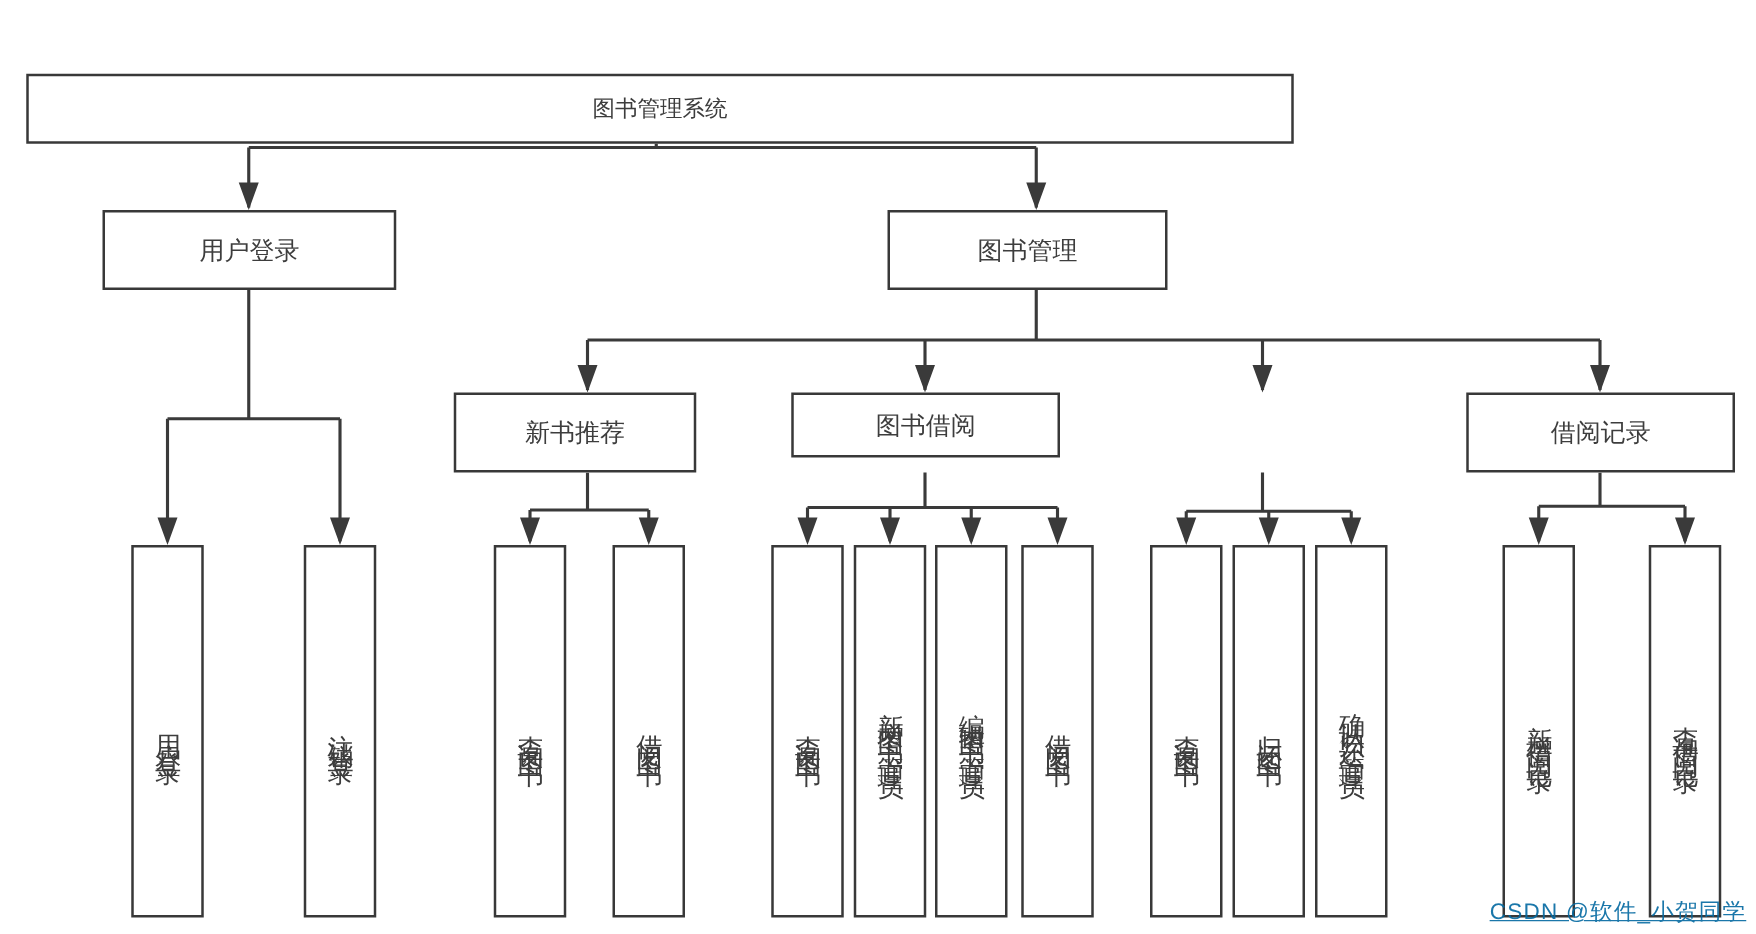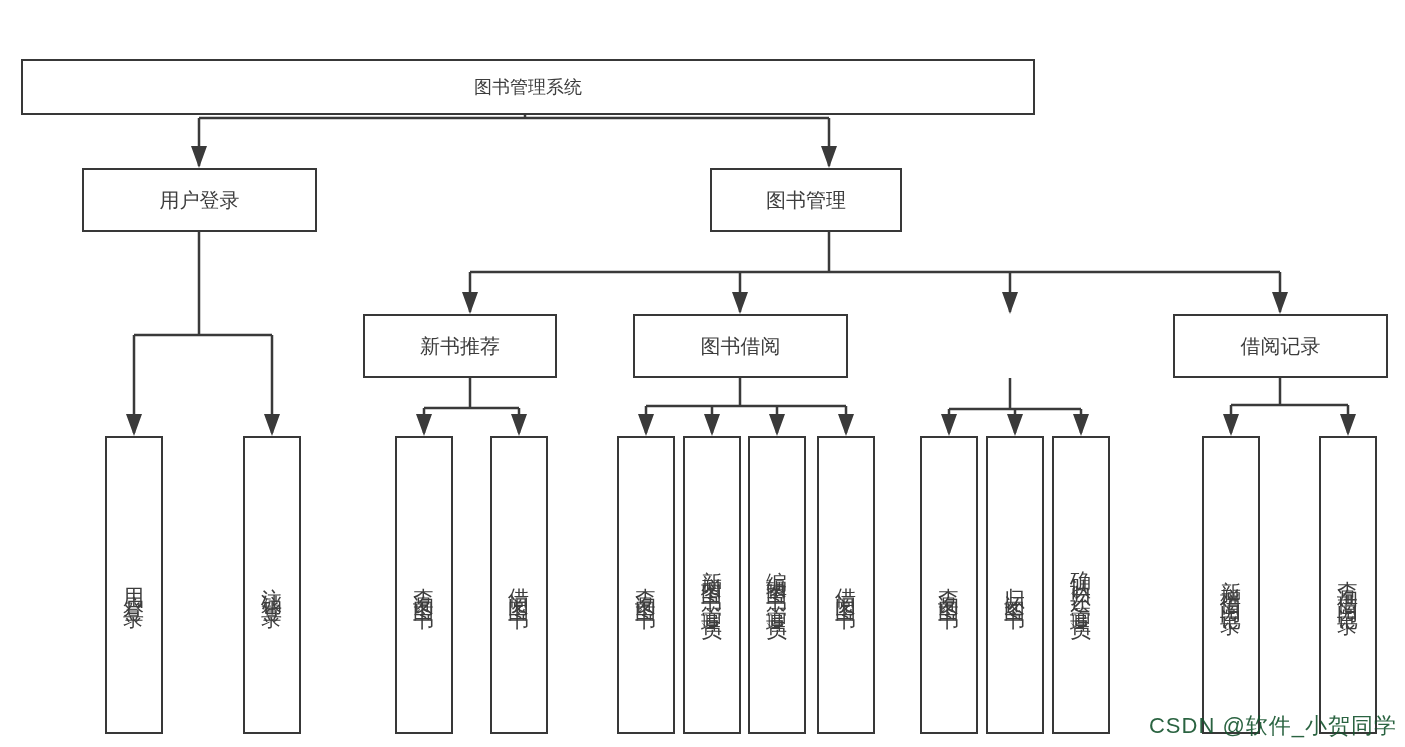--- a/index.html
+++ b/index.html
@@ -24,48 +24,49 @@
   .vbox span{
     writing-mode:vertical-rl;
     text-orientation:mixed;
     font-size:21px;
     letter-spacing:7px;
     line-height:1;
   }
   
   #n-root{left:21px;top:13px;width:1014px;height:56px;font-size:18px;margin-top:46px;}
   #n-user-login{left:82px;top:168px;width:235px;height:64px;font-size:20px;}
-  #n-book-mgmt{left:710px;top:168px;width:192px;height:64px;font-size:20px;}
+  #n-book-mgmt{left:710px;top:168px;width:224px;height:64px;font-size:20px;}
   #n-new-books{left:363px;top:314px;width:194px;height:64px;font-size:20px;}
-  #n-book-borrow{left:633px;top:314px;width:215px;height:64px;font-size:20px;}
+  #n-book-borrow{left:633px;top:314px;width:215px;height:52px;font-size:20px;}
   #n-current-borrow{left:903px;top:314px;width:215px;height:64px;font-size:20px;}
   #n-borrow-records{left:1173px;top:314px;width:215px;height:64px;font-size:20px;}
   .leaf{top:436px;width:58px;height:298px;}
   #l-user-login{left:105px;}
   #l-logout{left:243px;}
   #l-nb-query{left:395px;}
   #l-nb-borrow{left:490px;}
   #l-bb-query{left:617px;}
   #l-bb-add{left:683px;}
   #l-bb-edit{left:748px;}
   #l-bb-borrow{left:817px;}
   #l-cb-query{left:920px;}
   #l-cb-return{left:986px;}
   #l-cb-confirm{left:1052px;}
   #l-br-add{left:1202px;}
   #l-br-query{left:1319px;}
   .watermark{
     position:absolute;
     right:8px;bottom:6px;
-    font-size:22px;
-    color:#14532d;
+    font-size:18px;
+    color:#0369a1;
     opacity:.9;
     z-index:3;
     letter-spacing:1px;
     white-space:nowrap;
+    text-decoration:underline;
   }
 </style>
 </head>
 <body>
 
 <div class="canvas">
 
   <svg class="wires" viewBox="0 0 1405 747" fill="none" stroke="#3a3a3a" stroke-width="2.5">
     <g>
       <path d="M525,69 V118 M199,118 H829 M199,118 V166 M829,118 V166"></path>

